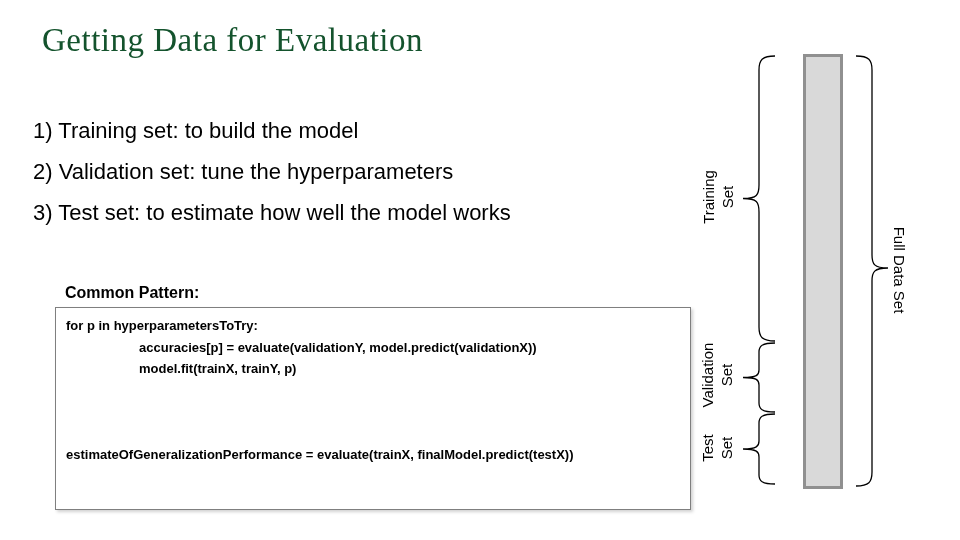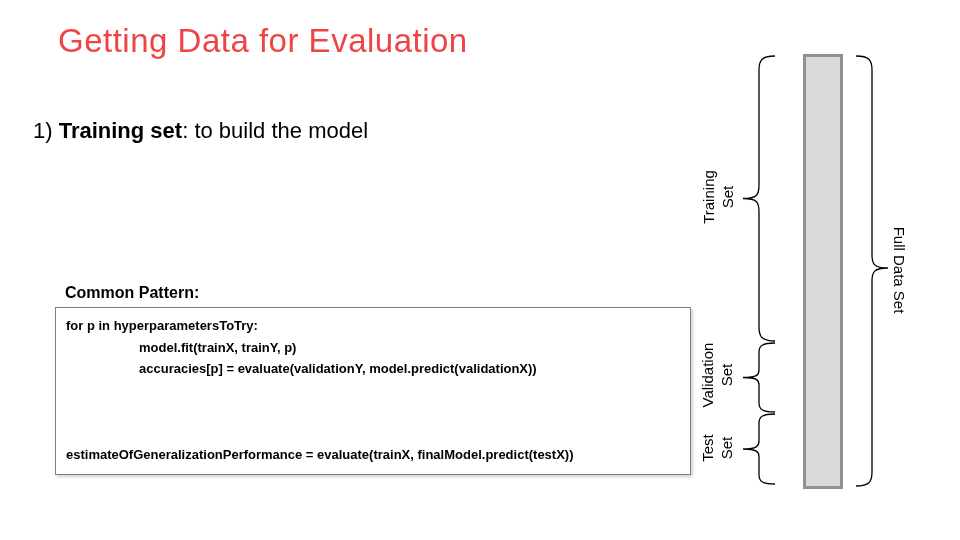--- a/index.html
+++ b/index.html
@@ -9,56 +9,57 @@
     height: 540px;
     background: #ffffff;
     font-family: "Liberation Sans", sans-serif;
     color: #000000;
     overflow: hidden;
   }
 
   
   .title {
     position: absolute;
-    left: 58px;
+    left: 42px;
     top: 22px;
     font-size: 33px;
     font-weight: 200;
     letter-spacing: 0.5px;
-    color: #ef4444;
+    color: #14532d;
     white-space: nowrap;
+    font-family: Liberation Serif, serif;
   }
 
   
   .bullets {
     position: absolute;
     left: 33px;
     top: 110px;
     font-size: 22px;
     line-height: 41px;
     white-space: nowrap;
   }
-  .bullet .term { font-weight: bold; }
+  .bullet .term { font-weight: normal; }
 
   
   .cp-label {
     position: absolute;
     left: 65px;
     top: 284px;
     font-size: 16px;
     font-weight: bold;
   }
 
   
   .code-box {
     position: absolute;
     left: 55px;
     top: 307px;
     width: 636px;
-    height: 168px;
+    height: 203px;
     border: 1px solid #7f7f7f;
     box-shadow: 2px 2px 3px rgba(0,0,0,0.18);
     background: #ffffff;
     padding: 7px 0 0 10px;
     box-sizing: border-box;
   }
   .code-line {
     font-family: "Liberation Sans", sans-serif;
     font-size: 13px;
     font-weight: bold;
@@ -95,28 +96,30 @@
 </style>
 </head>
 <body>
 
 <div class="slide">
 
   <div class="title">Getting Data for Evaluation</div>
 
   <div class="bullets">
     <div class="bullet"><span class="num">1) </span><span class="term">Training set</span><span class="rest">: to build the model</span></div>
+    <div class="bullet"><span class="num">2) </span><span class="term">Validation set</span><span class="rest">: tune the hyperparameters</span></div>
+    <div class="bullet"><span class="num">3) </span><span class="term">Test set</span><span class="rest">: to estimate how well the model works</span></div>
   </div>
 
   <div class="cp-label">Common Pattern:</div>
 
   <div class="code-box">
     <div class="code-line">for p in hyperparametersToTry:</div>
+    <div class="code-line">	accuracies[p] = evaluate(validationY, model.predict(validationX))</div>
     <div class="code-line">	model.fit(trainX, trainY, p)</div>
-    <div class="code-line">	accuracies[p] = evaluate(validationY, model.predict(validationX))</div>
     <div class="code-line"></div>
     <div class="code-line"></div>
     <div class="code-line"></div>
     <div class="code-line">estimateOfGeneralizationPerformance = evaluate(trainX, finalModel.predict(testX))</div>
   </div>
 
   <div>
 
     <div class="vlabel rot-ccw" style="left:718px; top:197px;">
       <div>Training</div>

